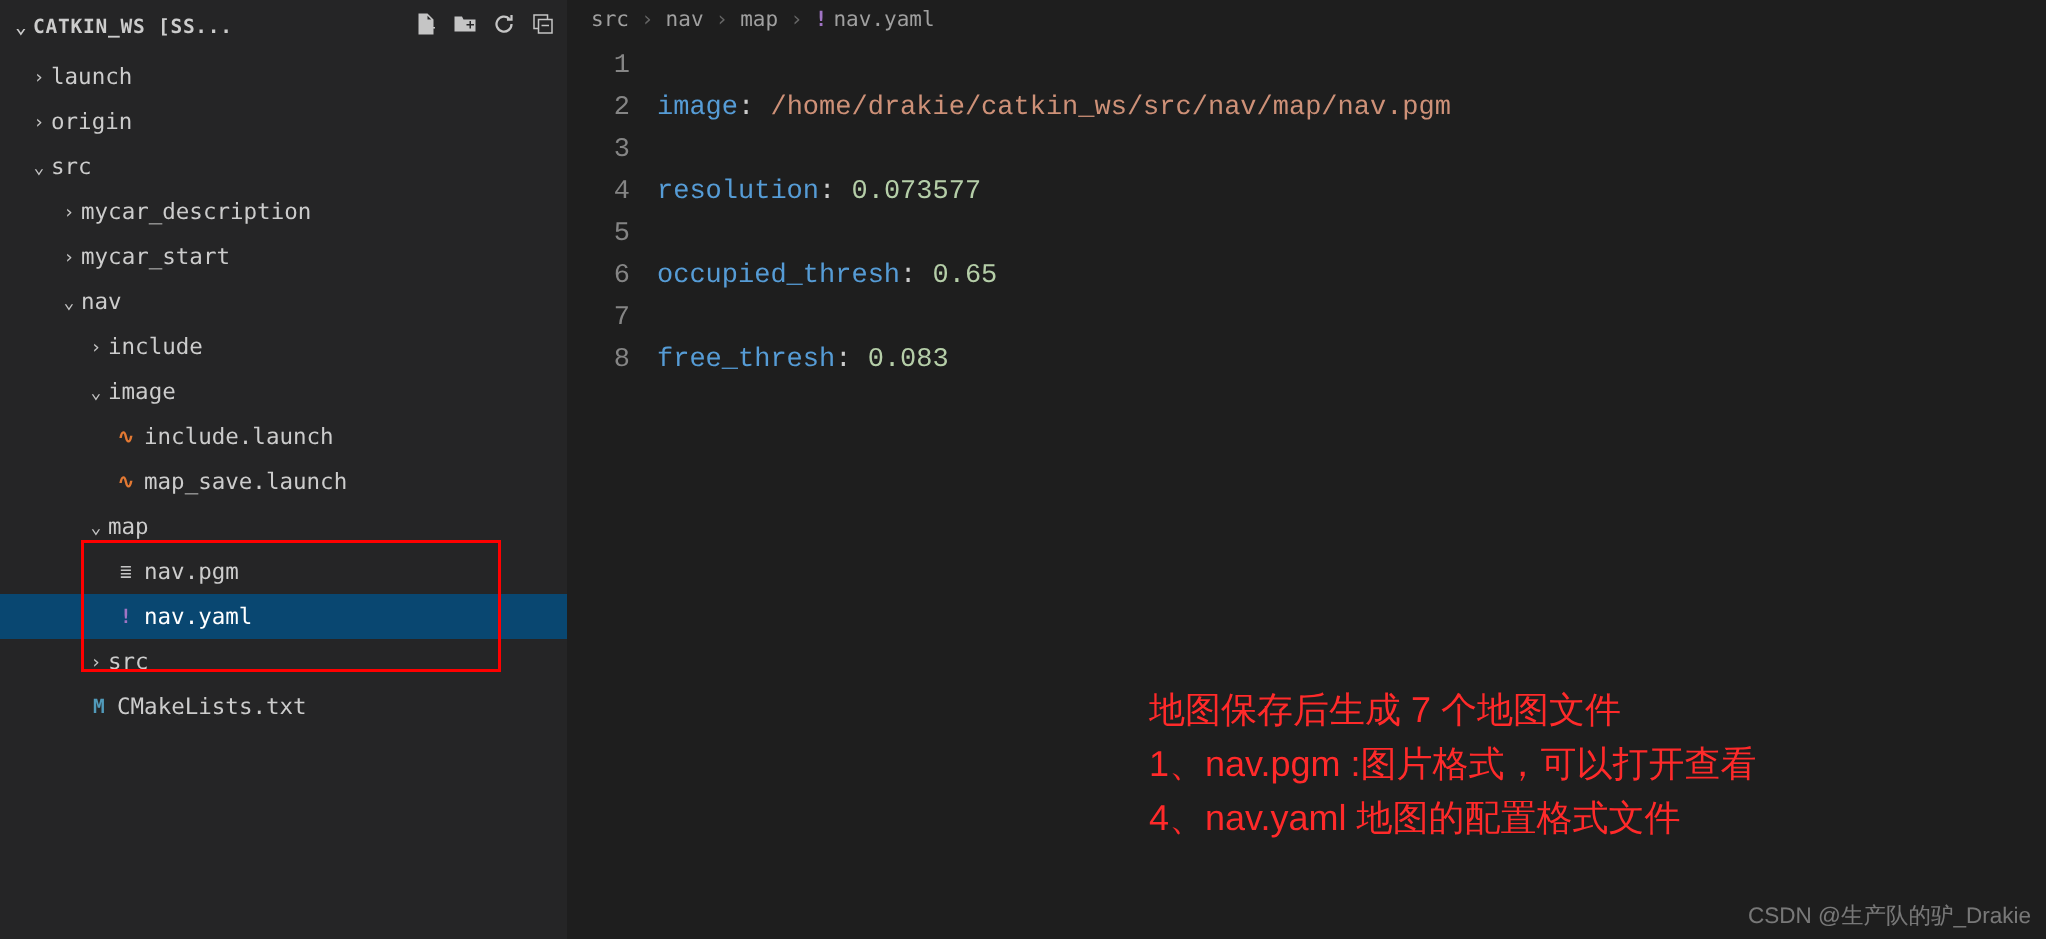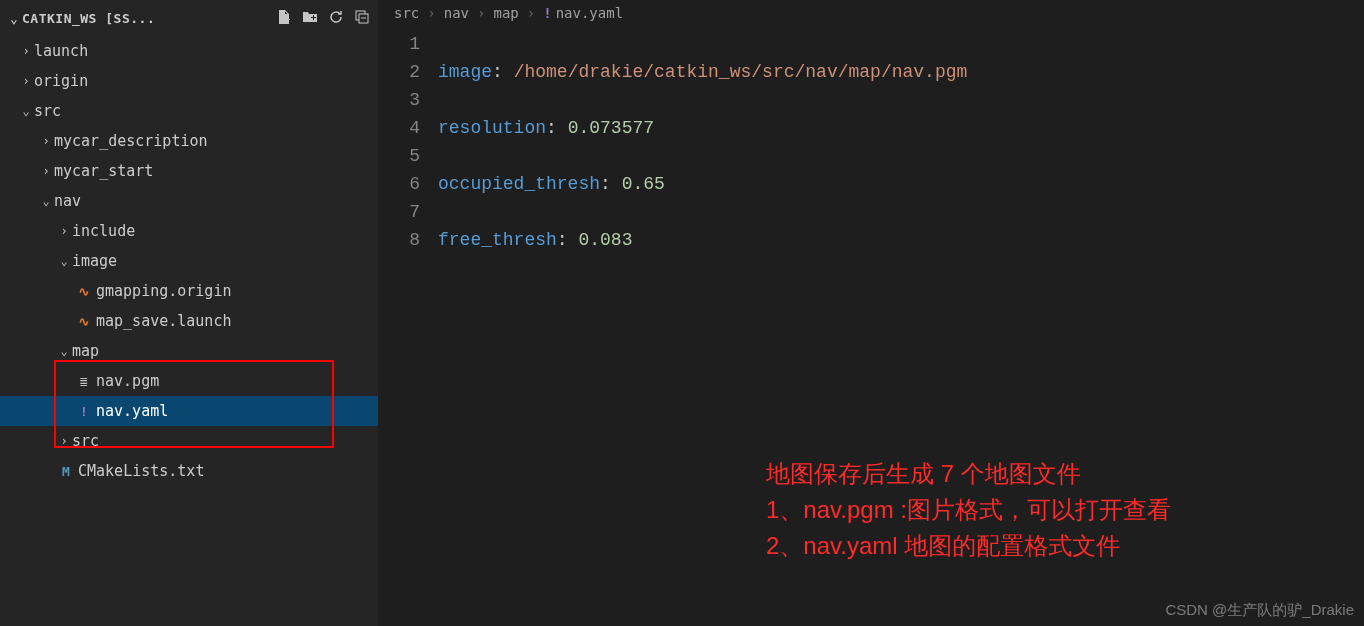--- a/index.html
+++ b/index.html
@@ -168,21 +168,21 @@
     <div class="tree-row" style="padding-left:56px">
       <span class="chevron">›</span>
       <span class="tree-label">include</span>
     </div>
     <div class="tree-row" style="padding-left:56px">
       <span class="chevron">⌄</span>
       <span class="tree-label">image</span>
     </div>
     <div class="tree-row" style="padding-left:74px">
       <span class="file-icon rss-icon">∿</span>
-      <span class="tree-label">gmapping.origin</span>
+      <span class="tree-label">include.launch</span>
     </div>
     <div class="tree-row" style="padding-left:74px">
       <span class="file-icon rss-icon">∿</span>
       <span class="tree-label">map_save.launch</span>
     </div>
     <div class="tree-row" style="padding-left:56px">
       <span class="chevron">⌄</span>
       <span class="tree-label">map</span>
     </div>
     <div class="tree-row" style="padding-left:74px">
@@ -234,17 +234,17 @@
 <div><span class="tok-key">occupied_thresh</span><span class="tok-colon">:</span> <span class="tok-num">0.65</span></div>
 <div><span class="tok-key">free_thresh</span><span class="tok-colon">:</span> <span class="tok-num">0.083</span></div>
 <div>&nbsp;</div>
 <div>&nbsp;</div>
     </div>
   </div>
 
   <div class="annotation" style="top:456px">
     <div>地图保存后生成 7 个地图文件</div>
     <div>1、nav.pgm :图片格式，可以打开查看</div>
-    <div>2、nav.yaml 地图的配置格式文件</div>
+    <div>4、nav.yaml 地图的配置格式文件</div>
   </div>
 </div>
 
 <div class="watermark">CSDN @生产队的驴_Drakie</div>
 
 </body></html>

